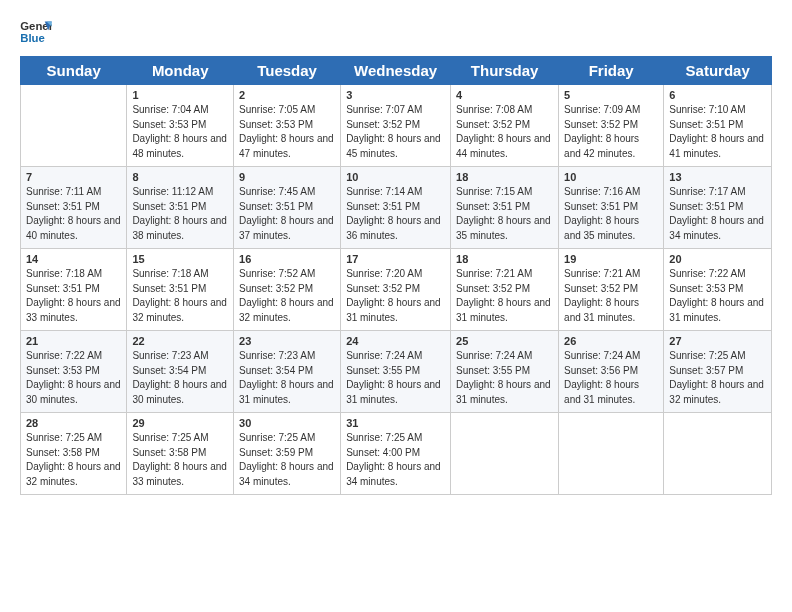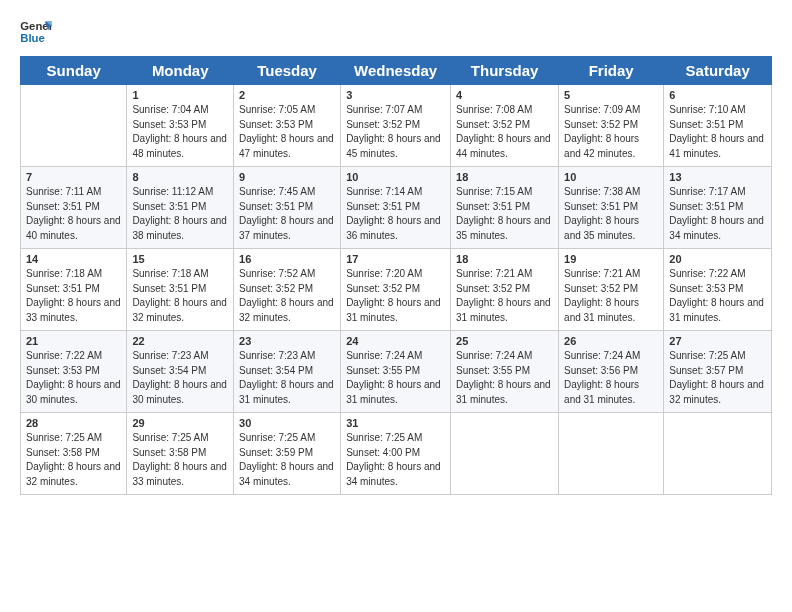--- a/index.html
+++ b/index.html
@@ -196,21 +196,21 @@
           </td>
           <td>
             <span class="day-num">18</span>
             <div class="day-info">Sunrise: 7:15 AM
 Sunset: 3:51 PM
 Daylight: 8 hours
 and 35 minutes.</div>
           </td>
           <td>
             <span class="day-num">10</span>
-            <div class="day-info">Sunrise: 7:38 AM
+            <div class="day-info">Sunrise: 7:16 AM
 Sunset: 3:51 PM
 Daylight: 8 hours
 and 35 minutes.</div>
           </td>
           <td>
             <span class="day-num">13</span>
             <div class="day-info">Sunrise: 7:17 AM
 Sunset: 3:51 PM
 Daylight: 8 hours
 and 34 minutes.</div>

